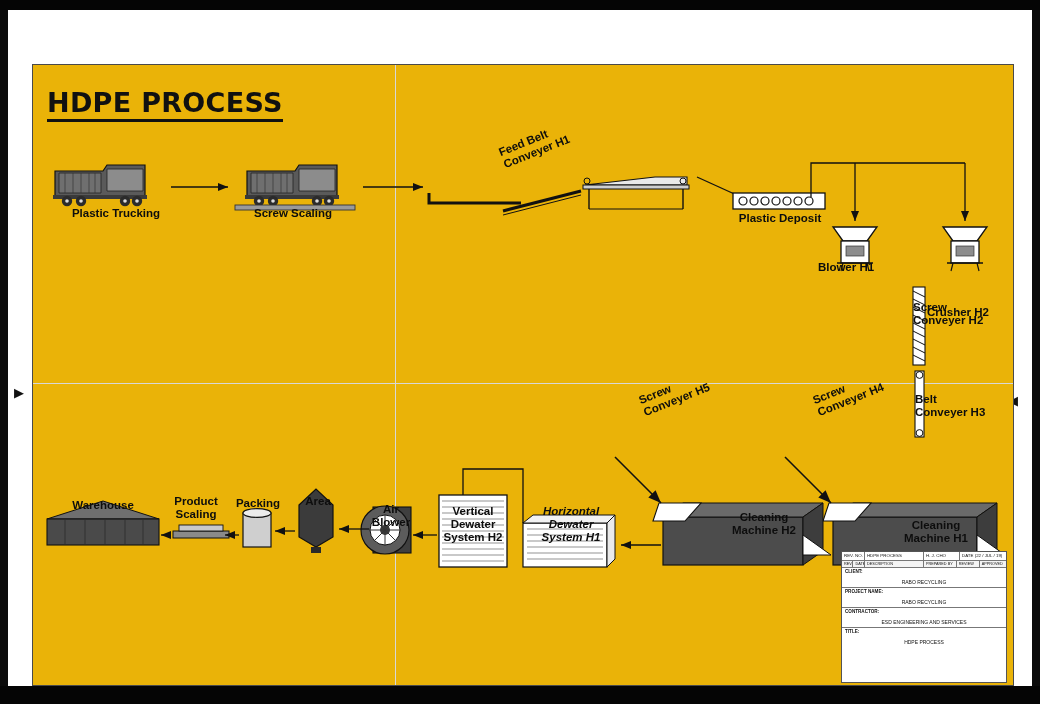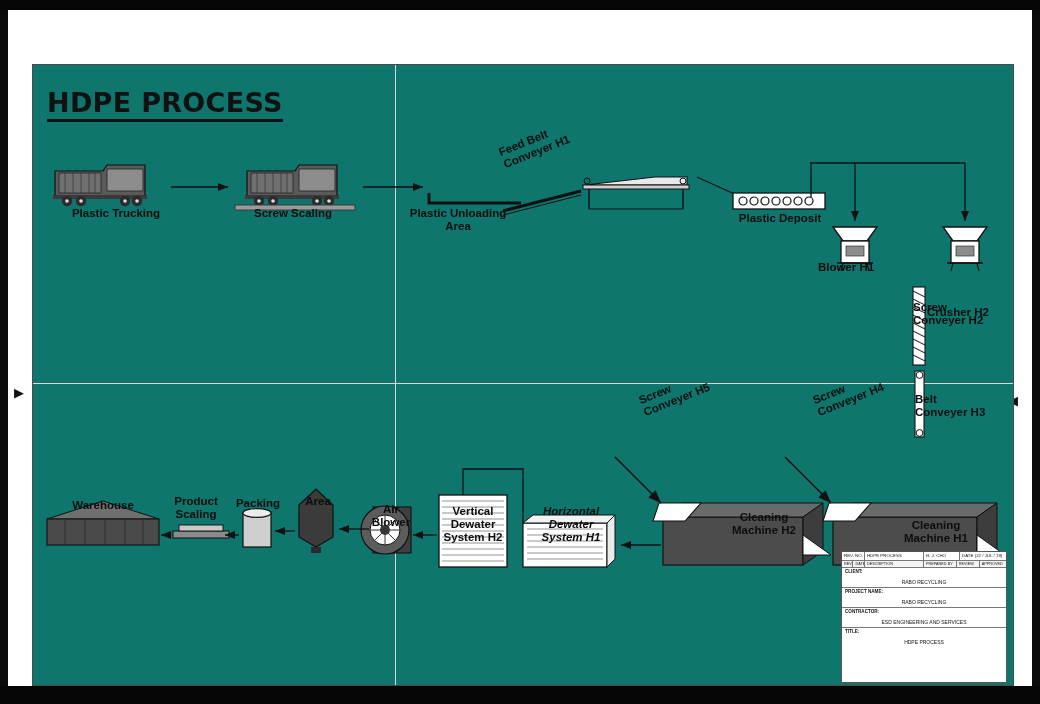--- a/index.html
+++ b/index.html
@@ -31,21 +31,21 @@
   #band-left { position:absolute; left:0; top:10px; width:8px; height:676px; background:#0b0b0b; }
   #band-right { position:absolute; left:1032px; top:10px; width:8px; height:676px; background:#0b0b0b; }
 
   
   #sheet {
     position: absolute;
     left: 32px;
     top: 64px;
     width: 982px;
     height: 622px;
-    background: #0f766e;
+    background: #eab308;
     border: 1.5px solid #4a4a4a;
     box-sizing: border-box;
     overflow: hidden;
   }
   
   .fold {
     position: absolute;
     background: #d8d8d8;
   }
   .tick {
@@ -376,22 +376,20 @@
           <line x1="72" y1="124" x2="72" y2="150"></line>
             <line x1="92" y1="124" x2="92" y2="150"></line>
           <line x1="110" y1="124" x2="110" y2="150"></line>
         </g>
       </g>
       <line x1="136" y1="140" x2="128" y2="140" stroke="#111" stroke-width="1.3" marker-end="url(#arw2)"></line>
     </svg>
 
     <div class="lbl" style="left:8px;  top:142px; width:150px;">Plastic Trucking</div>
     <div class="lbl" style="left:180px;top:142px; width:160px;">Screw Scaling</div>
-    <div class="lbl" style="left:350px;top:142px; width:150px;">Plastic Unloading
-Area</div>
     <div class="lbl" style="left:672px;top:147px; width:150px;">Plastic Deposit</div>
     <div class="lbl" style="left:758px;top:196px; width:110px;">Blower H1</div>
     <div class="lbl" style="left:870px;top:196px; width:110px;margin-top:45px;">Crusher H2</div>
     <div class="lbl" style="left:880px;top:236px; width:100px; text-align:left;">Screw
 Conveyer H2</div>
     <div class="lbl" style="left:882px;top:328px; width:100px; text-align:left;">Belt
 Conveyer H3</div>
 
     <div class="lbl" style="left:838px;top:454px; width:130px;">Cleaning
 Machine H1</div>

